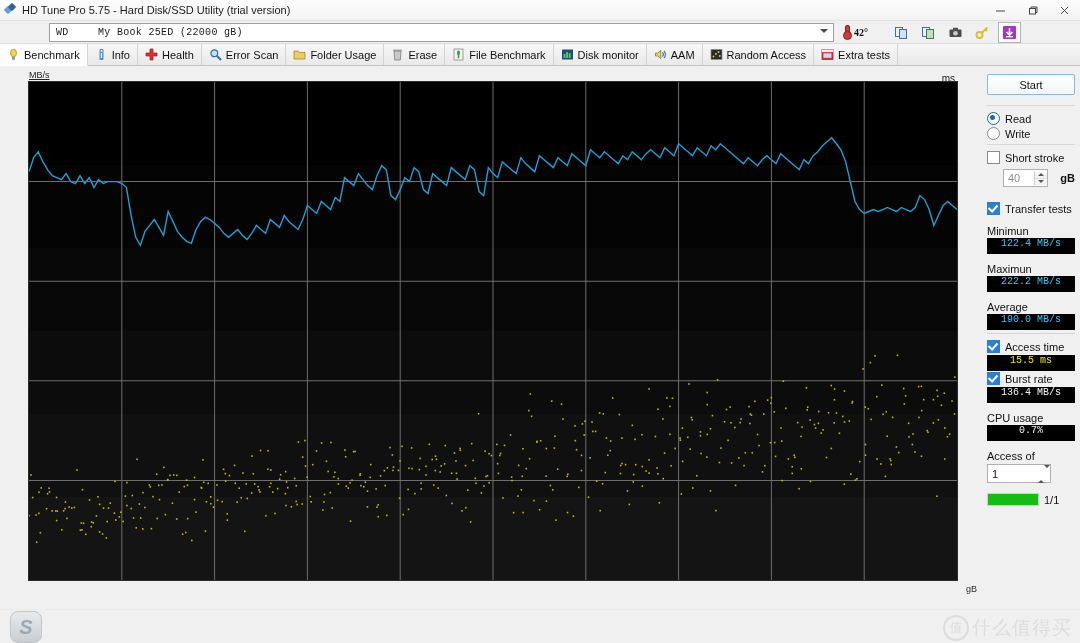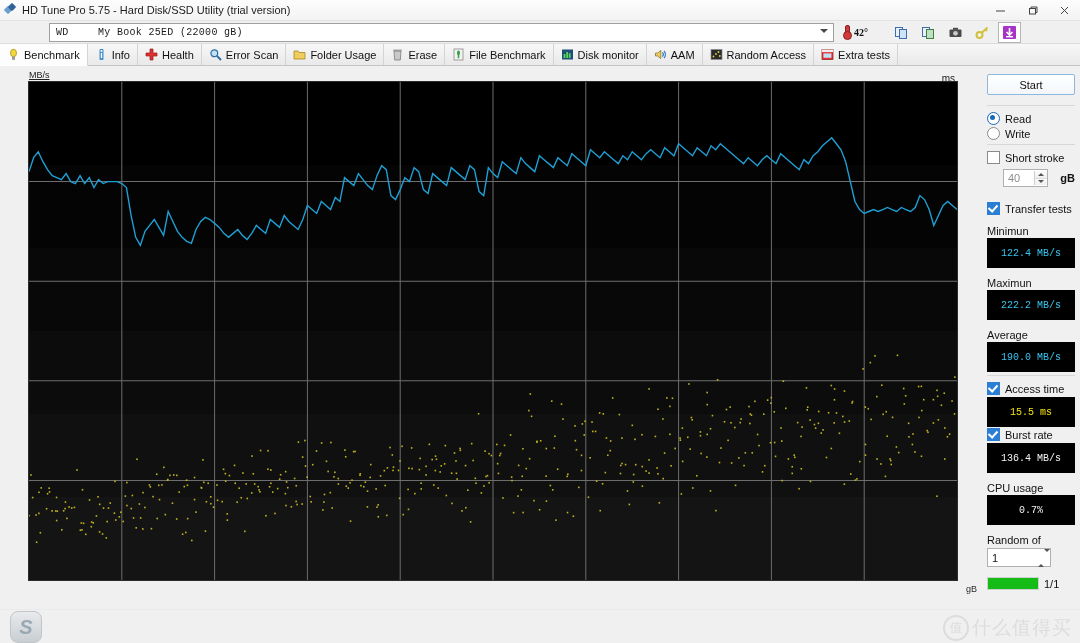--- a/index.html
+++ b/index.html
@@ -85,21 +85,21 @@
   .spinbox{width:52px;height:16px;border:1px solid #b0b0b0;background:#fff;display:flex;align-items:center;
            justify-content:space-between;}
   .spinbox .val{font-size:11px;color:#8d8d8d;padding-left:4px;}
   .spinbox .arrows{width:12px;height:14px;border-left:1px solid #cfcfcf;display:flex;flex-direction:column;}
   .spinbox .arrows span{flex:1;display:flex;align-items:center;justify-content:center;background:linear-gradient(#fbfbfb,#efefef);}
   .spinbox .arrows span:first-child{border-bottom:1px solid #dcdcdc;}
   .caret-up{width:0;height:0;border-left:3px solid transparent;border-right:3px solid transparent;border-bottom:3px solid #555;}
   .caret-dn{width:0;height:0;border-left:3px solid transparent;border-right:3px solid transparent;border-top:3px solid #555;}
   .unit{font-size:11px;font-weight:bold;color:#111;}
   .statlbl{font-size:11px;color:#111;margin-top:9px;}
-  .lcd{height:30px;background:#000;display:flex;align-items:center;justify-content:center;margin-top:1px;}
+  .lcd{height:16px;background:#000;display:flex;align-items:flex-start;justify-content:center;margin-top:1px;}
   .lcd span{font-family:"Liberation Mono", monospace;font-size:10px;letter-spacing:0px;}
   .lcd.cyan span{color:#38c5f0;}
   .lcd.yellow span{color:#f2e316;}
   .lcd.white span{color:#f4f4f4;}
   .numlbl{font-size:11px;color:#111;margin-top:9px;}
   .numbox{width:62px;height:17px;border:1px solid #b0b0b0;background:#fff;display:flex;align-items:center;
           justify-content:space-between;margin-top:2px;}
   .numbox .val{font-size:11px;color:#111;padding-left:4px;}
   .progrow{display:flex;align-items:center;gap:5px;margin-top:10px;}
   .progbar{width:50px;height:11px;background:#e4e4e4;border:1px solid #cfcfcf;}
@@ -935,21 +935,21 @@
       </div>
       <div class="lcd white">
           <span>136.4 MB/s</span>
         </div>
 
       <div class="statlbl">CPU usage</div>
       <div class="lcd white">
           <span>0.7%</span>
         </div>
 
-      <div class="numlbl">Random of</div>
+      <div class="numlbl">Access of</div>
       <div class="numbox">
         <span class="val">1</span>
         <span class="arrows">
           <span><i class="caret-up"></i></span>
           <span><i class="caret-dn"></i></span>
         </span>
       </div>
 
       <div class="progrow">
         <div class="progbar">

